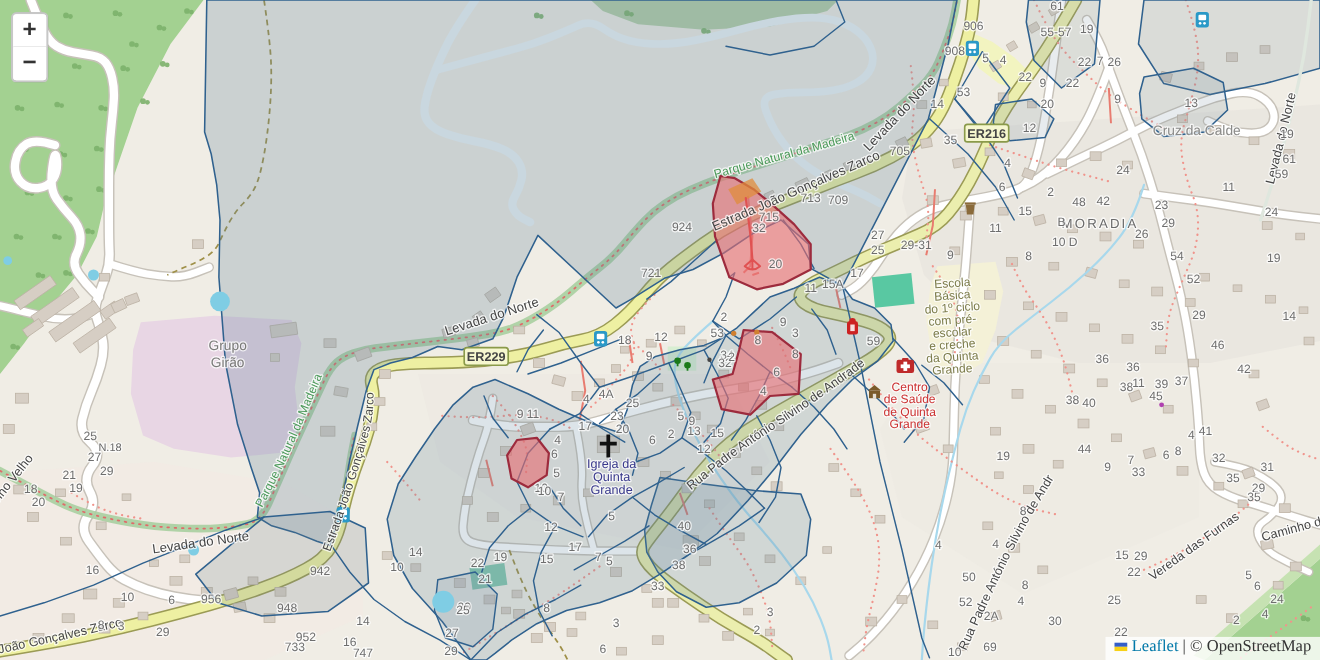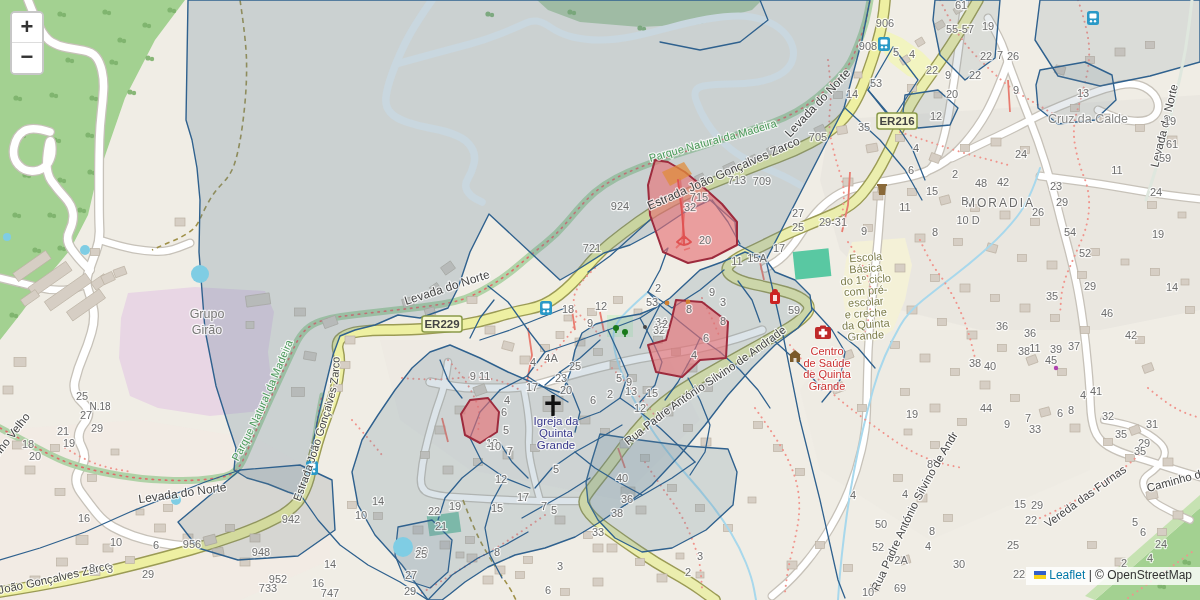--- a/index.html
+++ b/index.html
@@ -1,18 +1,18 @@
 <!DOCTYPE html>
 <html><head><meta charset="utf-8"><style>
 html,body{margin:0;padding:0;background:#f0ede5;}
 *{box-sizing:border-box;} .map{position:relative;width:1200px;height:600px;overflow:hidden;font-family:"Liberation Sans",sans-serif;}
 .zc{position:absolute;left:10px;top:11px;width:34px;border:2px solid rgba(0,0,0,0.22);border-radius:5px;background:#fff;z-index:10;}
 .zb{width:30px;height:30px;line-height:28px;text-align:center;font-size:22px;font-weight:bold;color:#333;background:#fff;}
 .zb:first-child{border-bottom:1px solid #ddd;border-radius:3px 3px 0 0;}.zb:last-child{border-radius:0 0 3px 3px;}
-.attr{position:absolute;right:0;bottom:15px;background:rgba(255,255,255,0.8);padding:1px 8px 3px 8px;font-size:12px;color:#333;z-index:10;}
+.attr{position:absolute;right:0;bottom:0;background:rgba(255,255,255,0.8);padding:1px 8px 3px 8px;font-size:15px;color:#333;z-index:10;font-family:Liberation Serif, serif;}
 .attr a{color:#0078A8;text-decoration:none;} .flag{display:inline-block;width:12px;height:8px;position:relative;top:0px;}
 </style></head><body>
 <div class="map">
 <svg width="1200" height="600" viewBox="0 0 1200 600" xmlns="http://www.w3.org/2000/svg">
 <rect x="0.0" y="0.0" width="1200" height="600" fill="#f0ede5"></rect>
 <path d="M830,120 L1200,95 L1200,310 L1100,330 L980,330 L900,310 L840,250 L820,180 Z" fill="#e9e5de" opacity="0.8"></path>
 <path d="M0,430 L140,420 L260,440 L330,480 L330,560 L240,600 L0,600 Z" fill="#f3eae3" opacity="0.8"></path>
 <path d="M380,340 L660,340 L700,420 L620,500 L470,470 L400,420 Z" fill="#ebe7df" opacity="0.45"></path>
 <path d="M840,330 L1090,330 L1090,470 L930,540 L820,470 L800,390 Z" fill="#ece8e1" opacity="0.4"></path>
 <path d="M0,0 L185,0 L155,40 L125,98 L107,150 L95,185 L88,215 L70,250 L45,280 L22,312 L0,340 Z" fill="#a3d191"></path>

